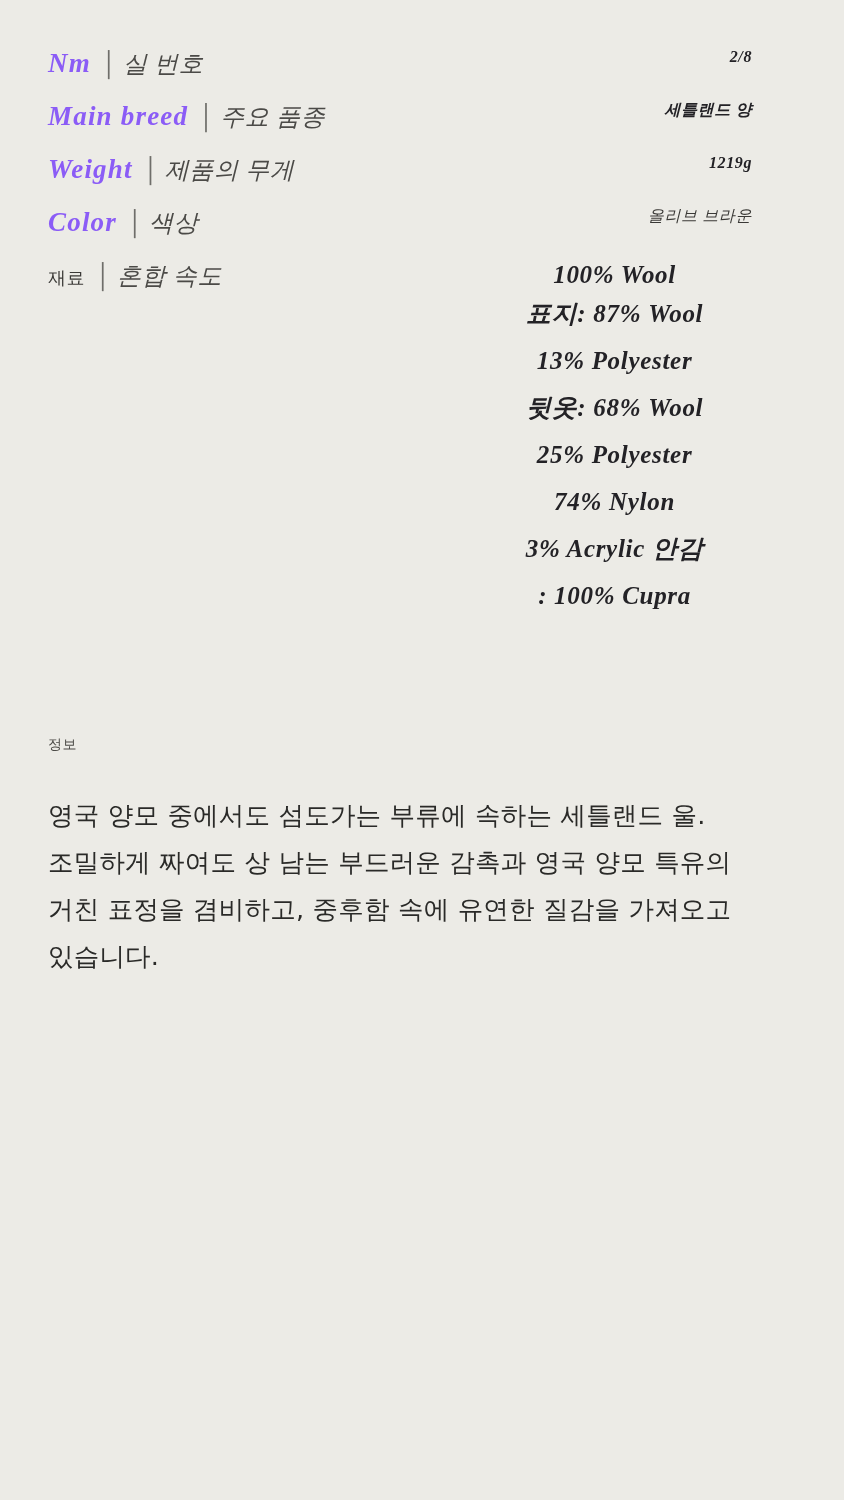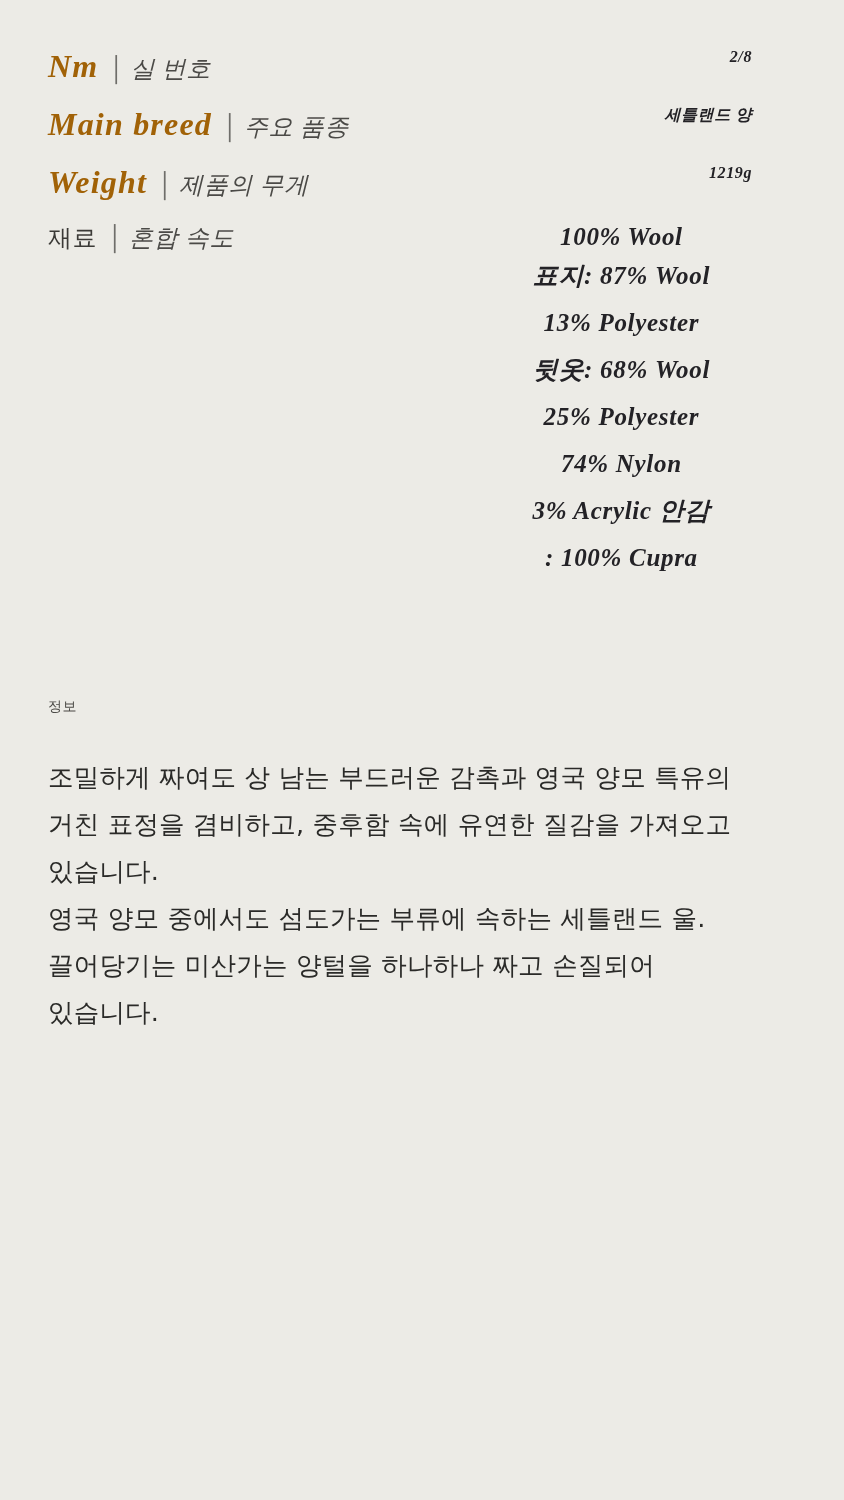--- a/index.html
+++ b/index.html
@@ -35,41 +35,41 @@
     padding: 0 0 21px 0;
     white-space: nowrap;
   }
   .spec-value {
     text-align: right;
     padding: 0 0 21px 0;
   }
   .label-en {
     font-style: italic;
     font-weight: 700;
-    font-size: 32px;
+    font-size: 27px;
     letter-spacing: 1.2px;
-    color: #a16207;
+    color: #8b5cf6;
   }
   .label-sep {
     display: inline-block;
     color: #6f6e6a;
     font-size: 24px;
     padding: 0 6px 0 9px;
     font-style: normal;
     font-weight: 400;
   }
   .label-ko {
     font-style: italic;
     font-size: 24px;
     color: #4b4a47;
     letter-spacing: 0.6px;
   }
   .label-ko-only {
     font-style: normal;
-    font-size: 24px;
+    font-size: 18px;
     color: #3b3a37;
     letter-spacing: 0.5px;
   }
   .value-txt {
     font-style: italic;
     font-weight: 700;
     font-size: 16px;
     color: #232226;
     letter-spacing: 0.6px;
     line-height: 1.05;
@@ -145,20 +145,28 @@
 
       <tr class="spec-row">
         <td class="spec-label">
           <span class="label-en">Weight</span><span class="label-sep">│</span><span class="label-ko">제품의 무게</span>
         </td>
         <td class="spec-value">
           <span class="value-txt">1219g</span>
         </td>
       </tr>
 
+      <tr class="spec-row">
+        <td class="spec-label">
+          <span class="label-en">Color</span><span class="label-sep">│</span><span class="label-ko">색상</span>
+        </td>
+        <td class="spec-value">
+          <span class="value-txt light">올리브 브라운</span>
+        </td>
+      </tr>
 
       <tr class="spec-row">
         <td class="spec-label">
           <span class="label-ko-only">재료</span><span class="label-sep">│</span><span class="label-ko">혼합 속도</span>
         </td>
         <td class="spec-value value-multiline">
           <span class="vline first">100% Wool</span>
           <span class="vline">표지: 87% Wool</span>
           <span class="vline">13% Polyester</span>
           <span class="vline">뒷옷: 68% Wool</span>
@@ -168,19 +176,18 @@
           <span class="vline">: 100% Cupra</span>
         </td>
       </tr>
 
     </tbody>
   </table>
 
   <div class="info-section">
     <div class="info-heading">정보</div>
     <div class="info-body">
+      <p>영국 양모 중에서도 섬도가는 부류에 속하는 세틀랜드 울.</p>
       <p>조밀하게 짜여도 상 남는 부드러운 감촉과 영국 양모 특유의 거친 표정을 겸비하고, 중후함 속에 유연한 질감을 가져오고 있습니다.</p>
-      <p>영국 양모 중에서도 섬도가는 부류에 속하는 세틀랜드 울.</p>
-      <p>끌어당기는 미산가는 양털을 하나하나 짜고 손질되어 있습니다.</p>
     </div>
   </div>
 
 </div>
 
 </body></html>

